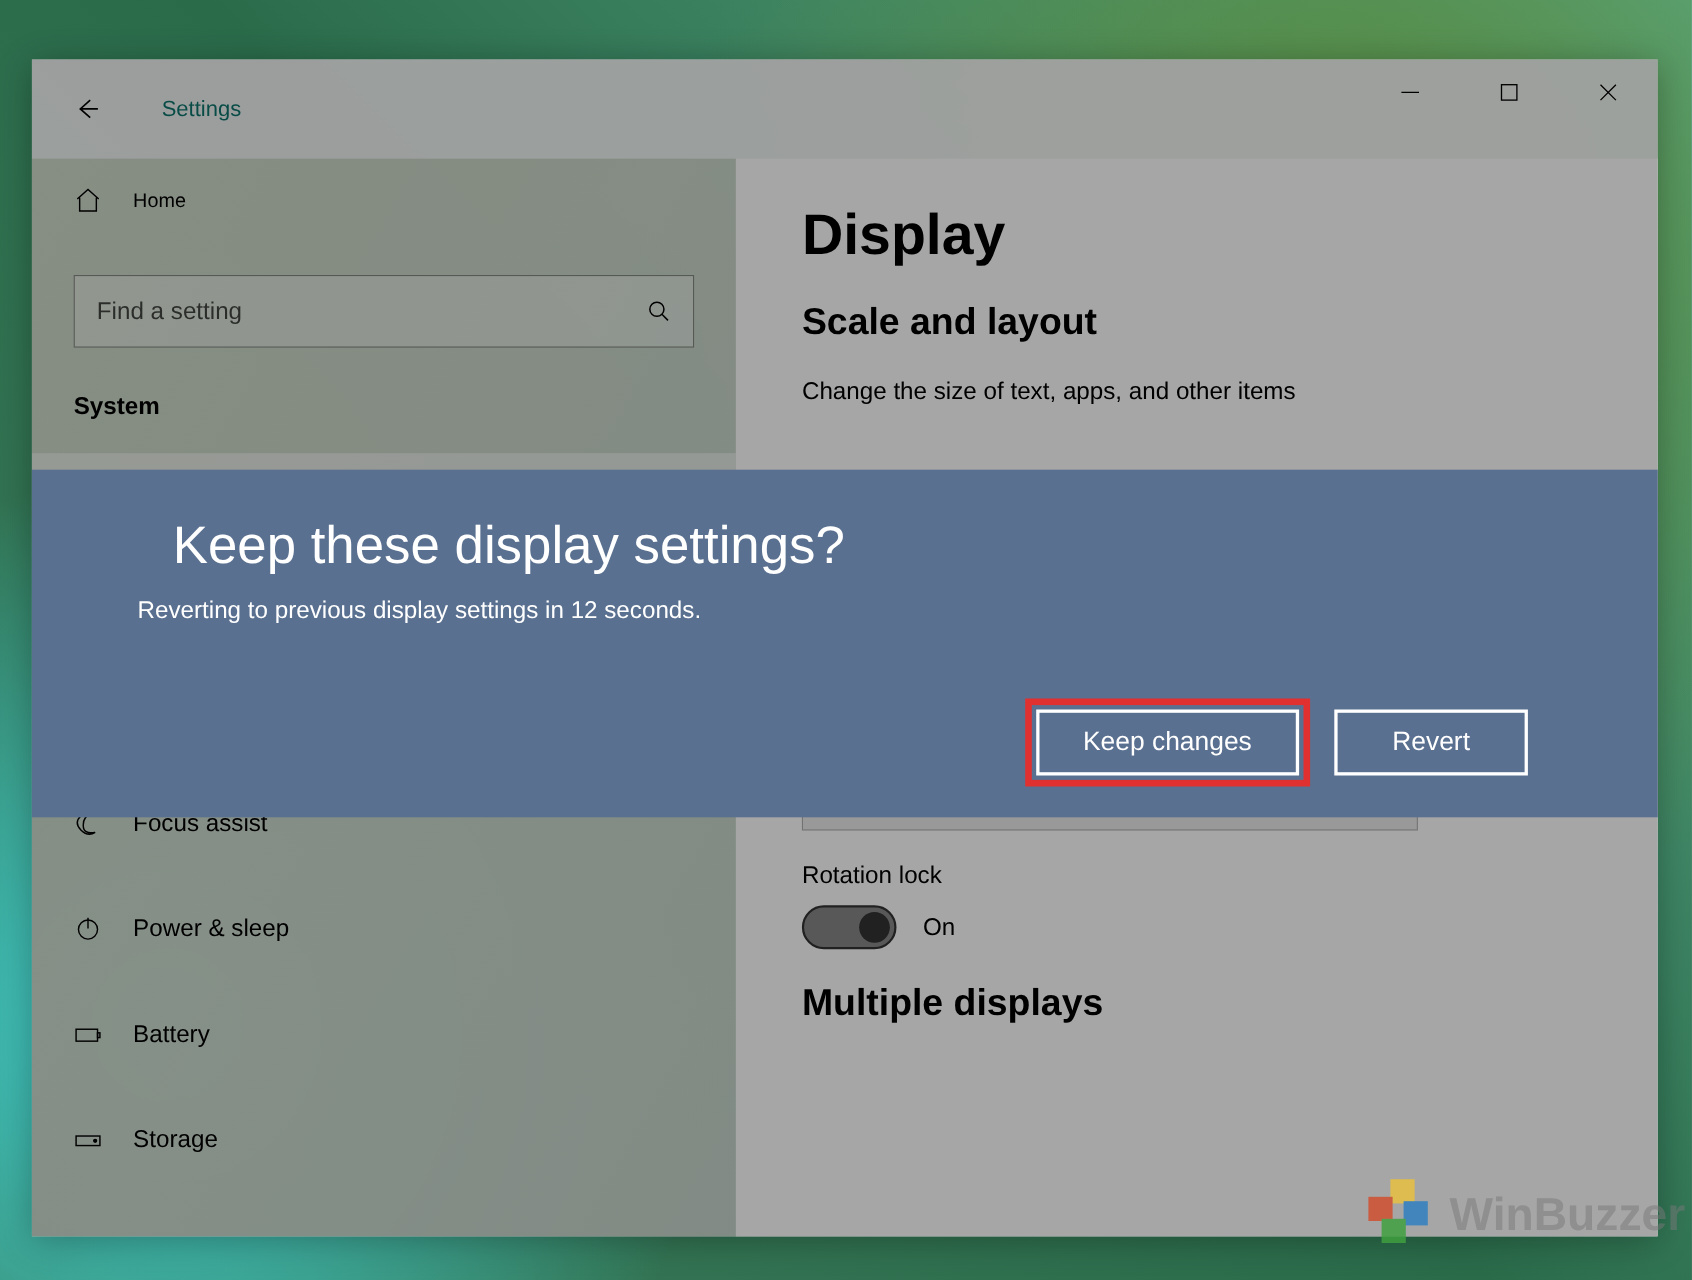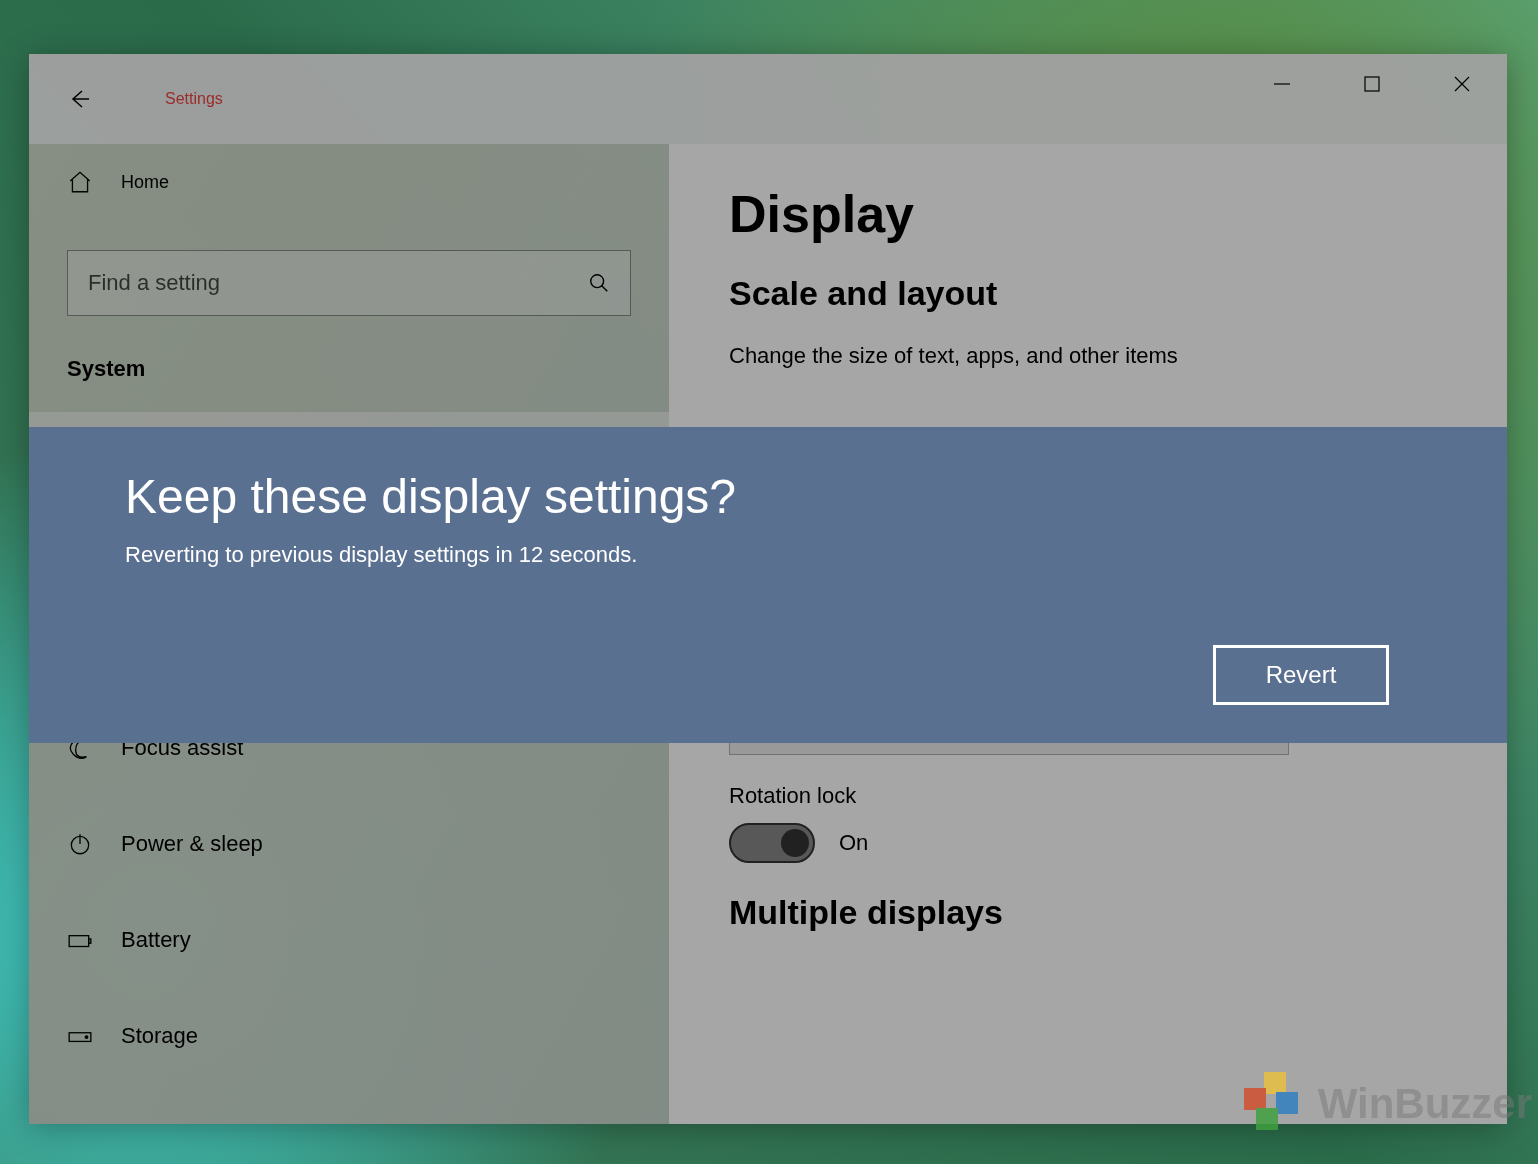--- a/index.html
+++ b/index.html
@@ -38,21 +38,21 @@
     align-items: center;
     position: relative;
     flex-shrink: 0;
   }
   .back-btn {
     width: 56px; height: 56px;
     display: flex; align-items: center; justify-content: center;
     margin-left: 22px;
   }
   .back-btn svg { width: 24px; height: 24px; stroke: #000; stroke-width: 1.5; fill: none; }
-  .title-text { font-size: 16px; color: #ef4444; margin-left: 58px; }
+  .title-text { font-size: 20px; color: #0f766e; margin-left: 40px; }
   .win-controls { position: absolute; right: 0; top: 0; display: flex; }
   .win-btn { width: 90px; height: 60px; display: flex; align-items: center; justify-content: center; }
   .win-btn svg { width: 18px; height: 18px; stroke: #000; stroke-width: 1.2; fill: none; }
   .content { flex: 1; display: flex; overflow: hidden; }
   .sidebar {
     width: 640px;
     background: linear-gradient(120deg, rgba(160,180,140,0.4), rgba(140,170,150,0.4));
     padding-top: 0;
     overflow: hidden;
   }
@@ -136,21 +136,21 @@
     left: 29px;
     top: 427px;
     width: 1478px;
     height: 316px;
     background: #5a7090;
     z-index: 10;
     padding: 42px 96px 38px 96px;
     display: flex;
     flex-direction: column;
   }
-  .dialog-title { font-size: 48px; font-weight: 350; color: #fff; margin-bottom: 18px; }
+  .dialog-title { font-size: 48px; font-weight: 350; color: #fff; margin-bottom: 18px; margin-left: 32px; }
   .dialog-text { font-size: 22px; color: #fff; }
   .dialog-buttons {
     margin-top: auto;
     display: flex;
     justify-content: flex-end;
     gap: 32px;
     padding-right: 22px;
   }
   .dialog-btn {
     height: 60px;
@@ -303,20 +303,21 @@
     </div>
   </div>
 
   <div class="window-dim"></div>
 </div>
 
 <div class="dialog">
   <div class="dialog-title">Keep these display settings?</div>
   <div class="dialog-text">Reverting to previous display settings in 12 seconds.</div>
   <div class="dialog-buttons">
+    <button class="dialog-btn highlight">Keep changes</button>
     <button class="dialog-btn secondary">Revert</button>
   </div>
 </div>
 
 <div class="watermark">
   <div class="watermark-cubes">
     <div class="cube" style="left:28px;top:0;background:#e8c040"></div>
     <div class="cube" style="left:8px;top:16px;background:#d05030"></div>
     <div class="cube" style="left:40px;top:20px;background:#3080c0"></div>
     <div class="cube" style="left:20px;top:36px;background:#40a040"></div>

